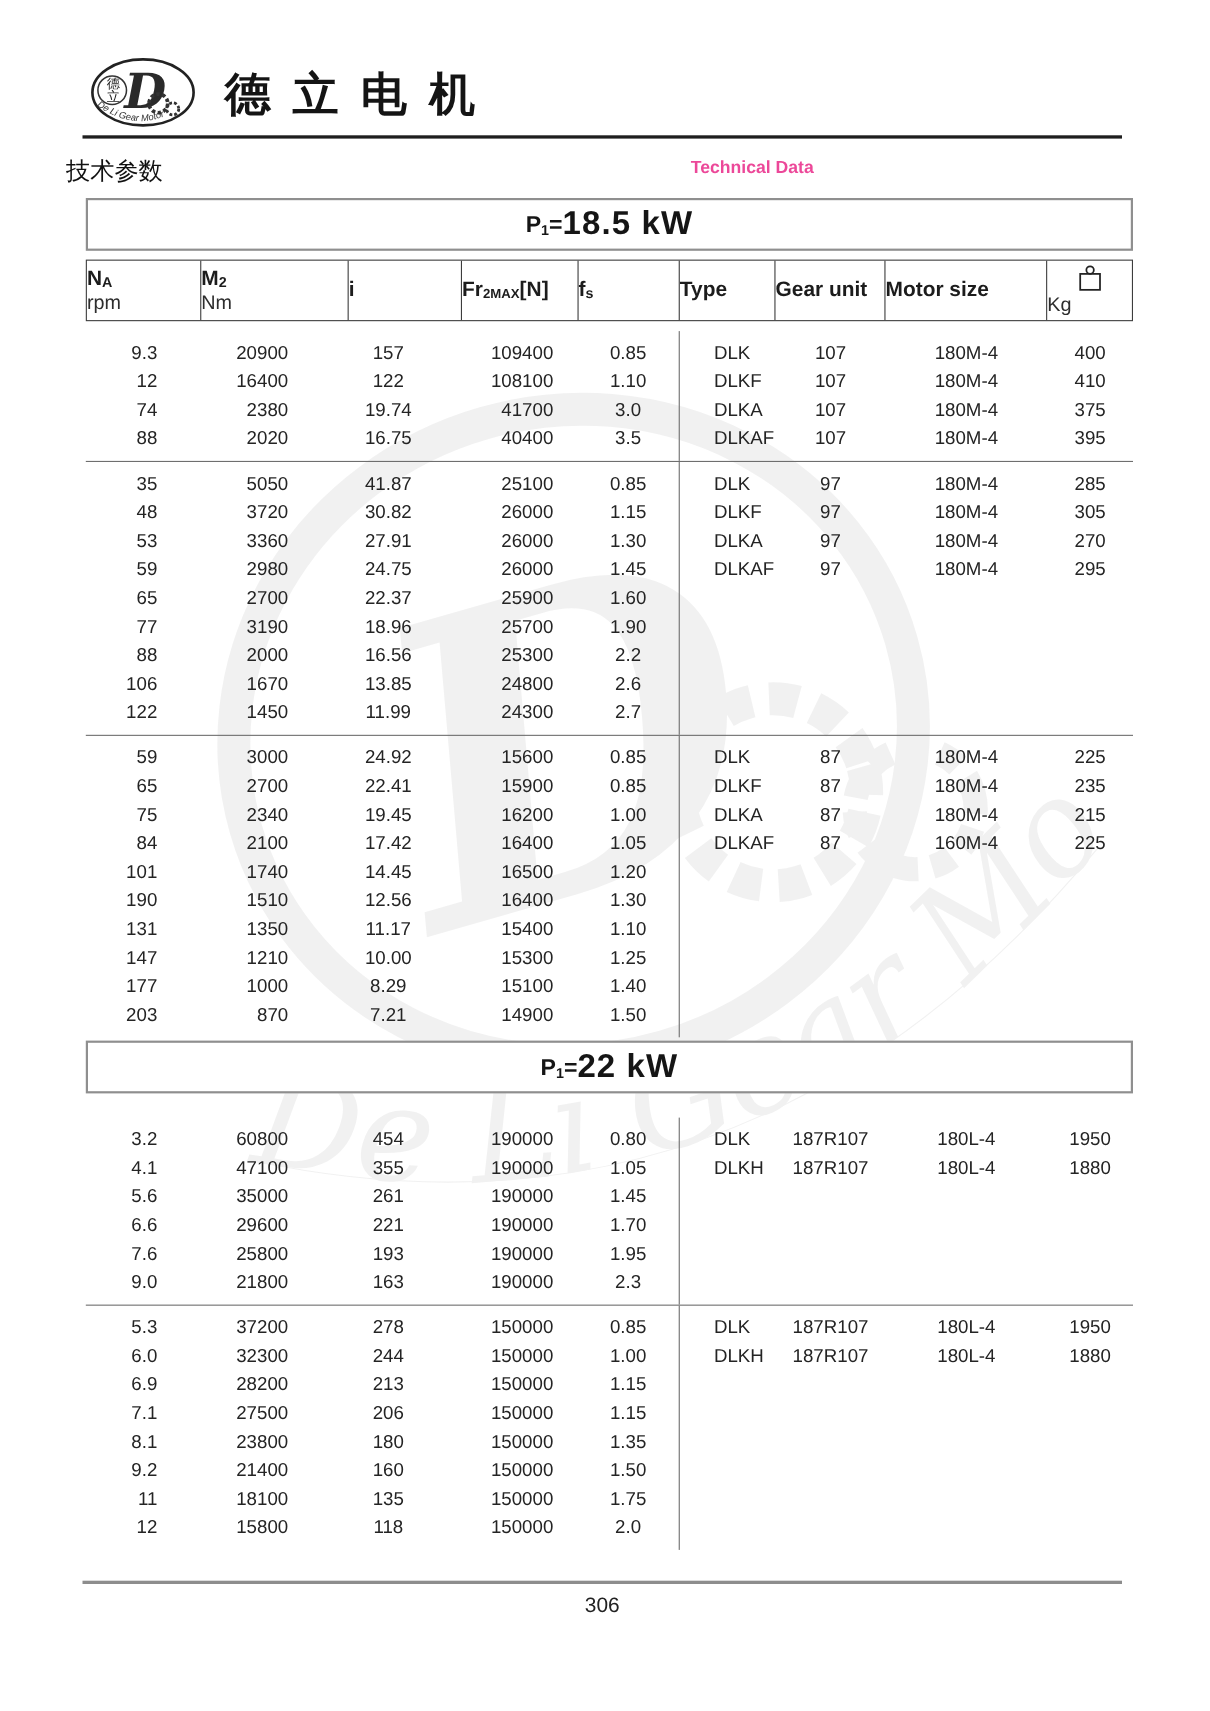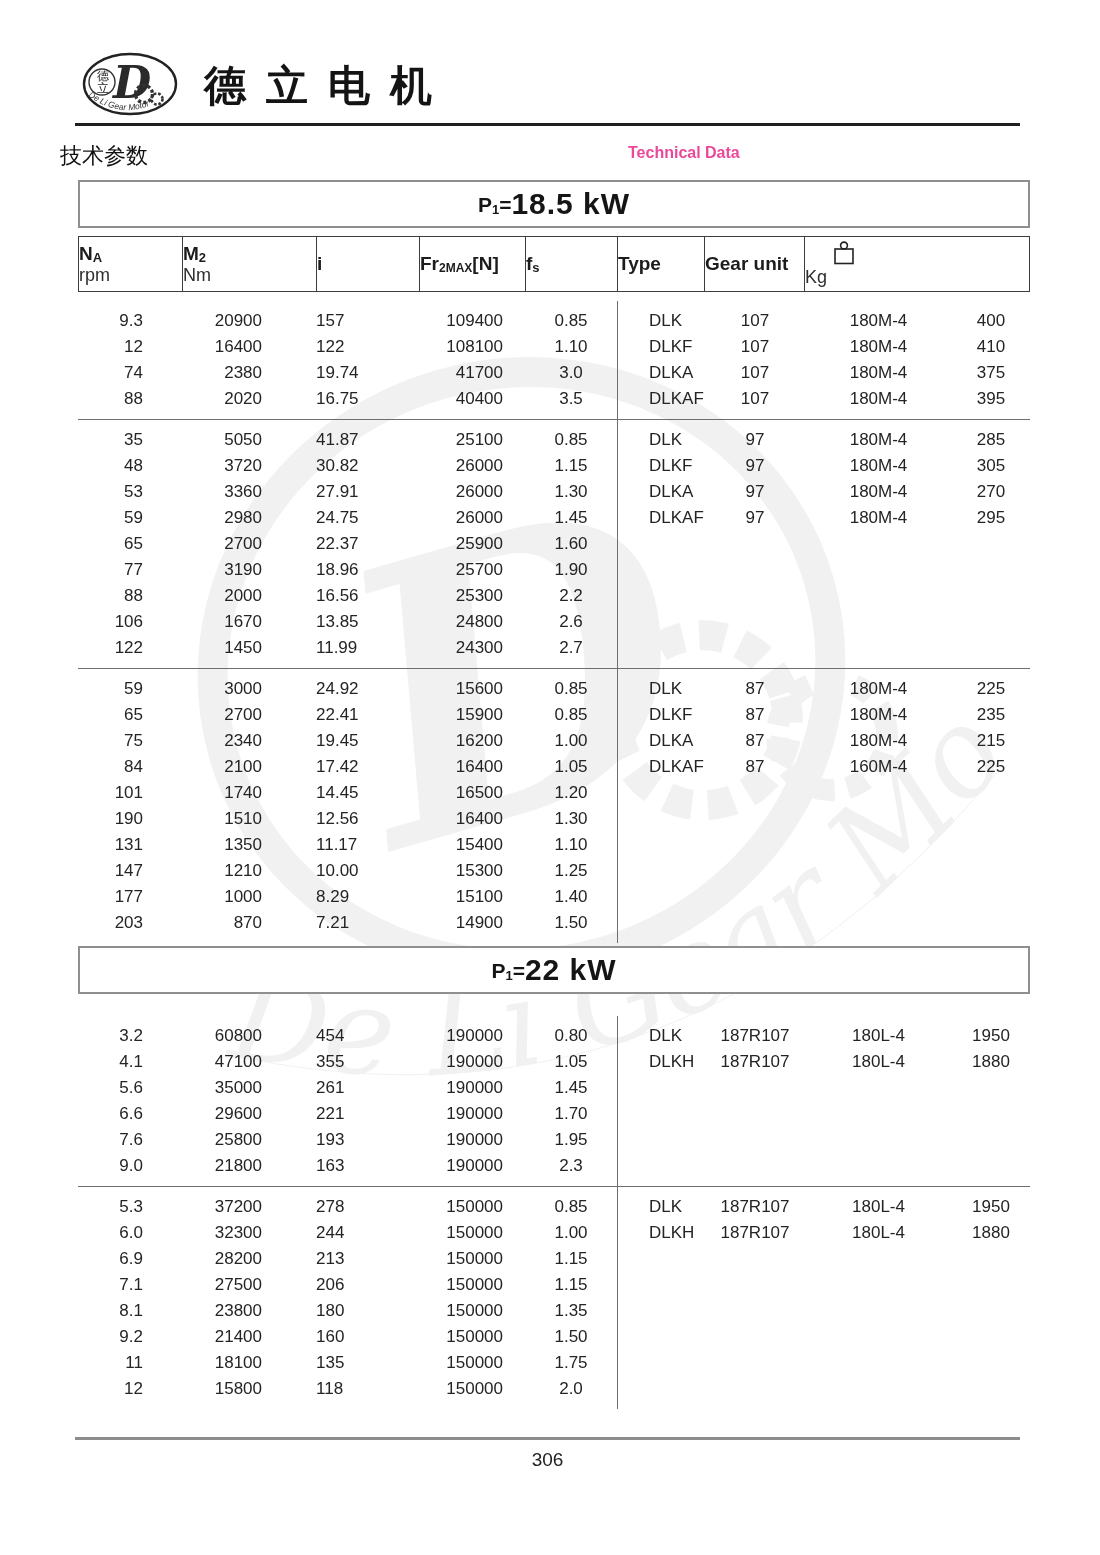--- a/index.html
+++ b/index.html
@@ -61,21 +61,21 @@
 
   .group { display:flex; border-bottom:1px solid #6e6e6e; align-items:stretch; }
   .group:last-child { border-bottom:none; }
   .g-left { width:539px; padding:7px 0; }
   .g-right { width:413px; border-left:1px solid #6e6e6e; display:flex; flex-direction:column; padding:7px 0; }
 
   .d-row, .t-row { display:flex; height:26px; line-height:26px; font-size:17px; color:#242424; }
   .cell { white-space:nowrap; }
   .c0 { width:104px; text-align:right; padding-right:39px; }
   .c1 { width:134px; text-align:right; padding-right:54px; }
-  .c2 { width:103px; text-align:left; padding-right:29px; }
+  .c2 { width:103px; text-align:center; padding-right:29px; }
   .c3 { width:106px; text-align:right; padding-right:22px; }
   .c4 { width:92px;  text-align:center; }
   .t0 { width:87px;  padding-left:31px; }
   .t1 { width:100px; text-align:center; }
   .t2 { width:147px; text-align:center; }
   .t3 { width:78px;  text-align:center; }
 
   
   .footer-rule { position:absolute; top:1437px; left:75px; width:945px; height:3px; background:#8d8d8d; }
   .page-number { position:absolute; top:1449px; left:75px; width:945px; text-align:center; font-size:19px; color:#222; }
@@ -147,20 +147,23 @@
           </div>
           <div class="hc w-fs">
             <div><span>f</span><span class="hsub">s</span></div>
           </div>
           <div class="hc w-type">
             <div>Type</div>
           </div>
           <div class="hc w-gear">
             <div>Gear unit</div>
           </div>
+          <div class="hc w-motor">
+            <div>Motor size</div>
+          </div>
           <div class="hc w-kg">
             <svg class="kgicon" width="26" height="25" viewBox="0 0 26 25">
               <circle cx="13" cy="4.5" r="3.4" fill="none" stroke="#222" stroke-width="1.6"></circle>
               <rect x="4" y="8" width="18" height="14.5" fill="none" stroke="#222" stroke-width="1.6"></rect>
             </svg>
             <div class="unit">Kg</div>
           </div>
         </div>
 
         <div class="groups">

